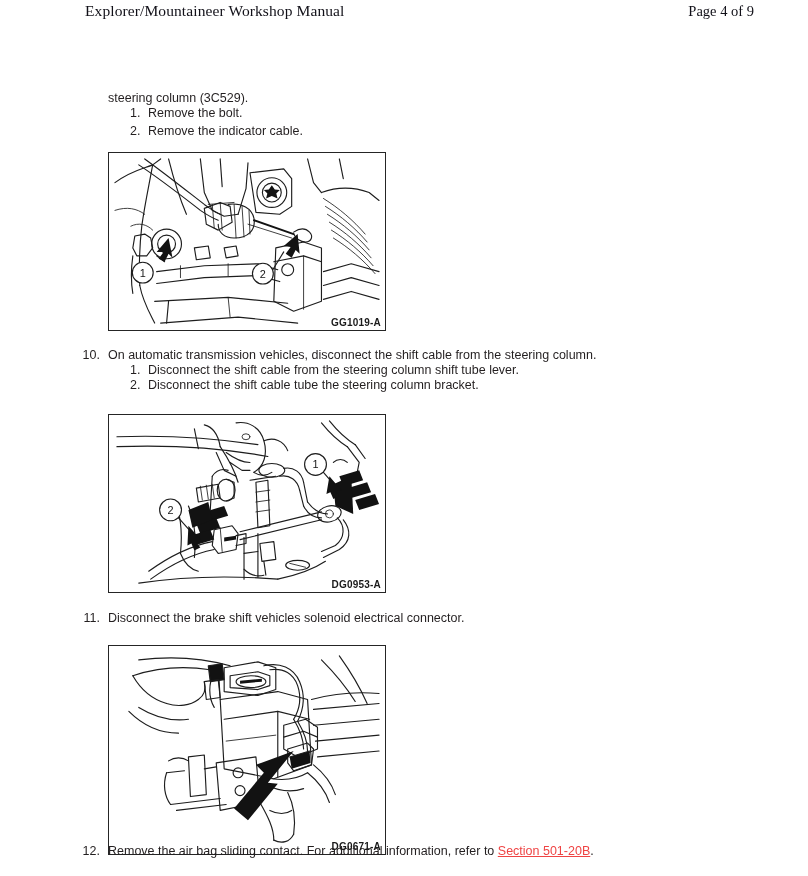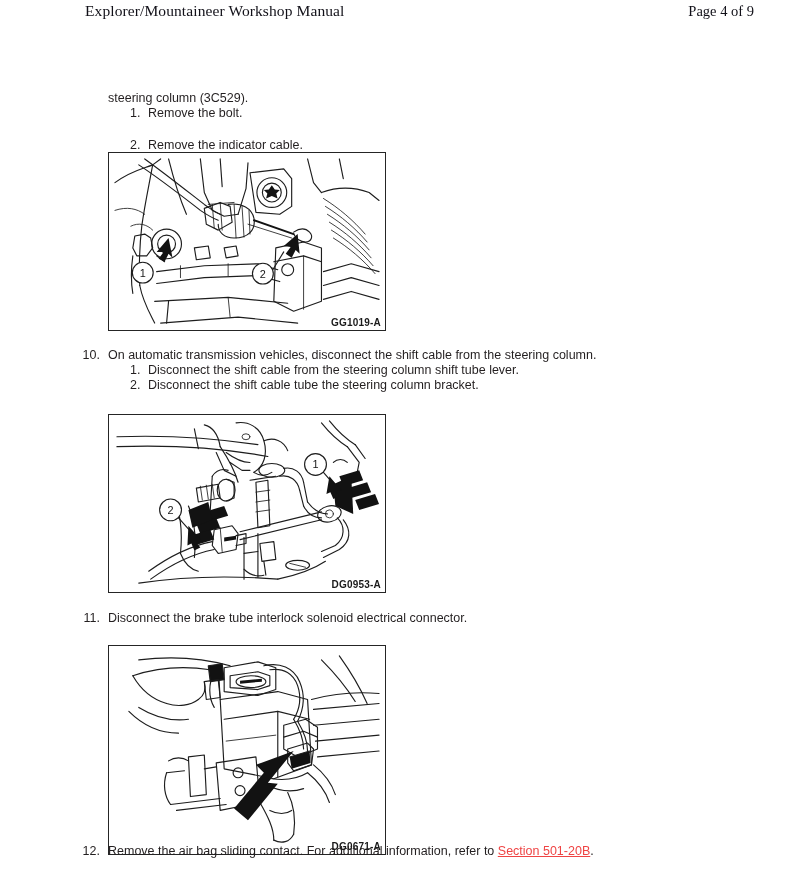--- a/index.html
+++ b/index.html
@@ -128,21 +128,21 @@
   <div class="header-pageno">Page 4 of 9</div>
 </div>
 
 <div class="content">
 
   <div class="para" style="left:108px; top:61px;">steering column (3C529).</div>
 
   <div class="step-row" style="left:130px; top:76px;">
     <span class="step-num narrow">1.</span><span class="step-text">Remove the bolt.</span>
   </div>
-  <div class="step-row" style="left:130px; top:108px;">
+  <div class="step-row" style="left:130px; top:94px;">
     <span class="step-num narrow">2.</span><span class="step-text">Remove the indicator cable.</span>
   </div>
 
   <div class="figure" style="left:108px; top:122px; width:278px; height:179px;">
     <svg viewBox="0 0 278 179" preserveAspectRatio="none">
 
       <path class="ln" d="M6 30 C 22 18, 34 16, 44 12 L 52 6"></path>
       <path class="ln" d="M44 12 C 40 34, 36 52, 33 74 C 31 92, 30 112, 31 134"></path>
       <path class="ln" d="M31 134 C 34 150, 40 160, 46 172"></path>
       <path class="ln" d="M60 6 C 66 30, 72 48, 78 62"></path>
@@ -326,21 +326,21 @@
 
       <circle class="callout-c" cx="62" cy="96" r="11"></circle>
       <text class="callout-t" x="62" y="100">2</text>
       <path class="ln" d="M70 104 L 86 122"></path>
       <path class="fill-k" d="M80 112 L 94 128 L 88 129 L 92 134 L 86 137 L 83 130 L 79 132 Z"></path>
     </svg>
     <div class="fig-id">DG0953-A</div>
   </div>
 
   <div class="step-row" style="left:78px; top:581px;">
-    <span class="step-num wide">11.</span><span class="step-text">Disconnect the brake tube interlock solenoid electrical connector.</span>
+    <span class="step-num wide">11.</span><span class="step-text">Disconnect the brake shift vehicles solenoid electrical connector.</span>
   </div>
 
   <div class="figure" style="left:108px; top:615px; width:278px; height:210px;text-align:center;">
     <svg viewBox="0 0 278 210" preserveAspectRatio="none">
 
       <path class="ln" d="M30 14 C 62 10, 94 12, 122 20"></path>
       <path class="ln" d="M24 30 C 48 22, 76 20, 102 24"></path>
       <path class="ln" d="M24 30 C 32 44, 44 54, 58 58"></path>
       <path class="ln" d="M58 58 C 70 62, 82 60, 90 54"></path>
       <path class="ln" d="M90 54 C 96 50, 98 44, 96 36"></path>

